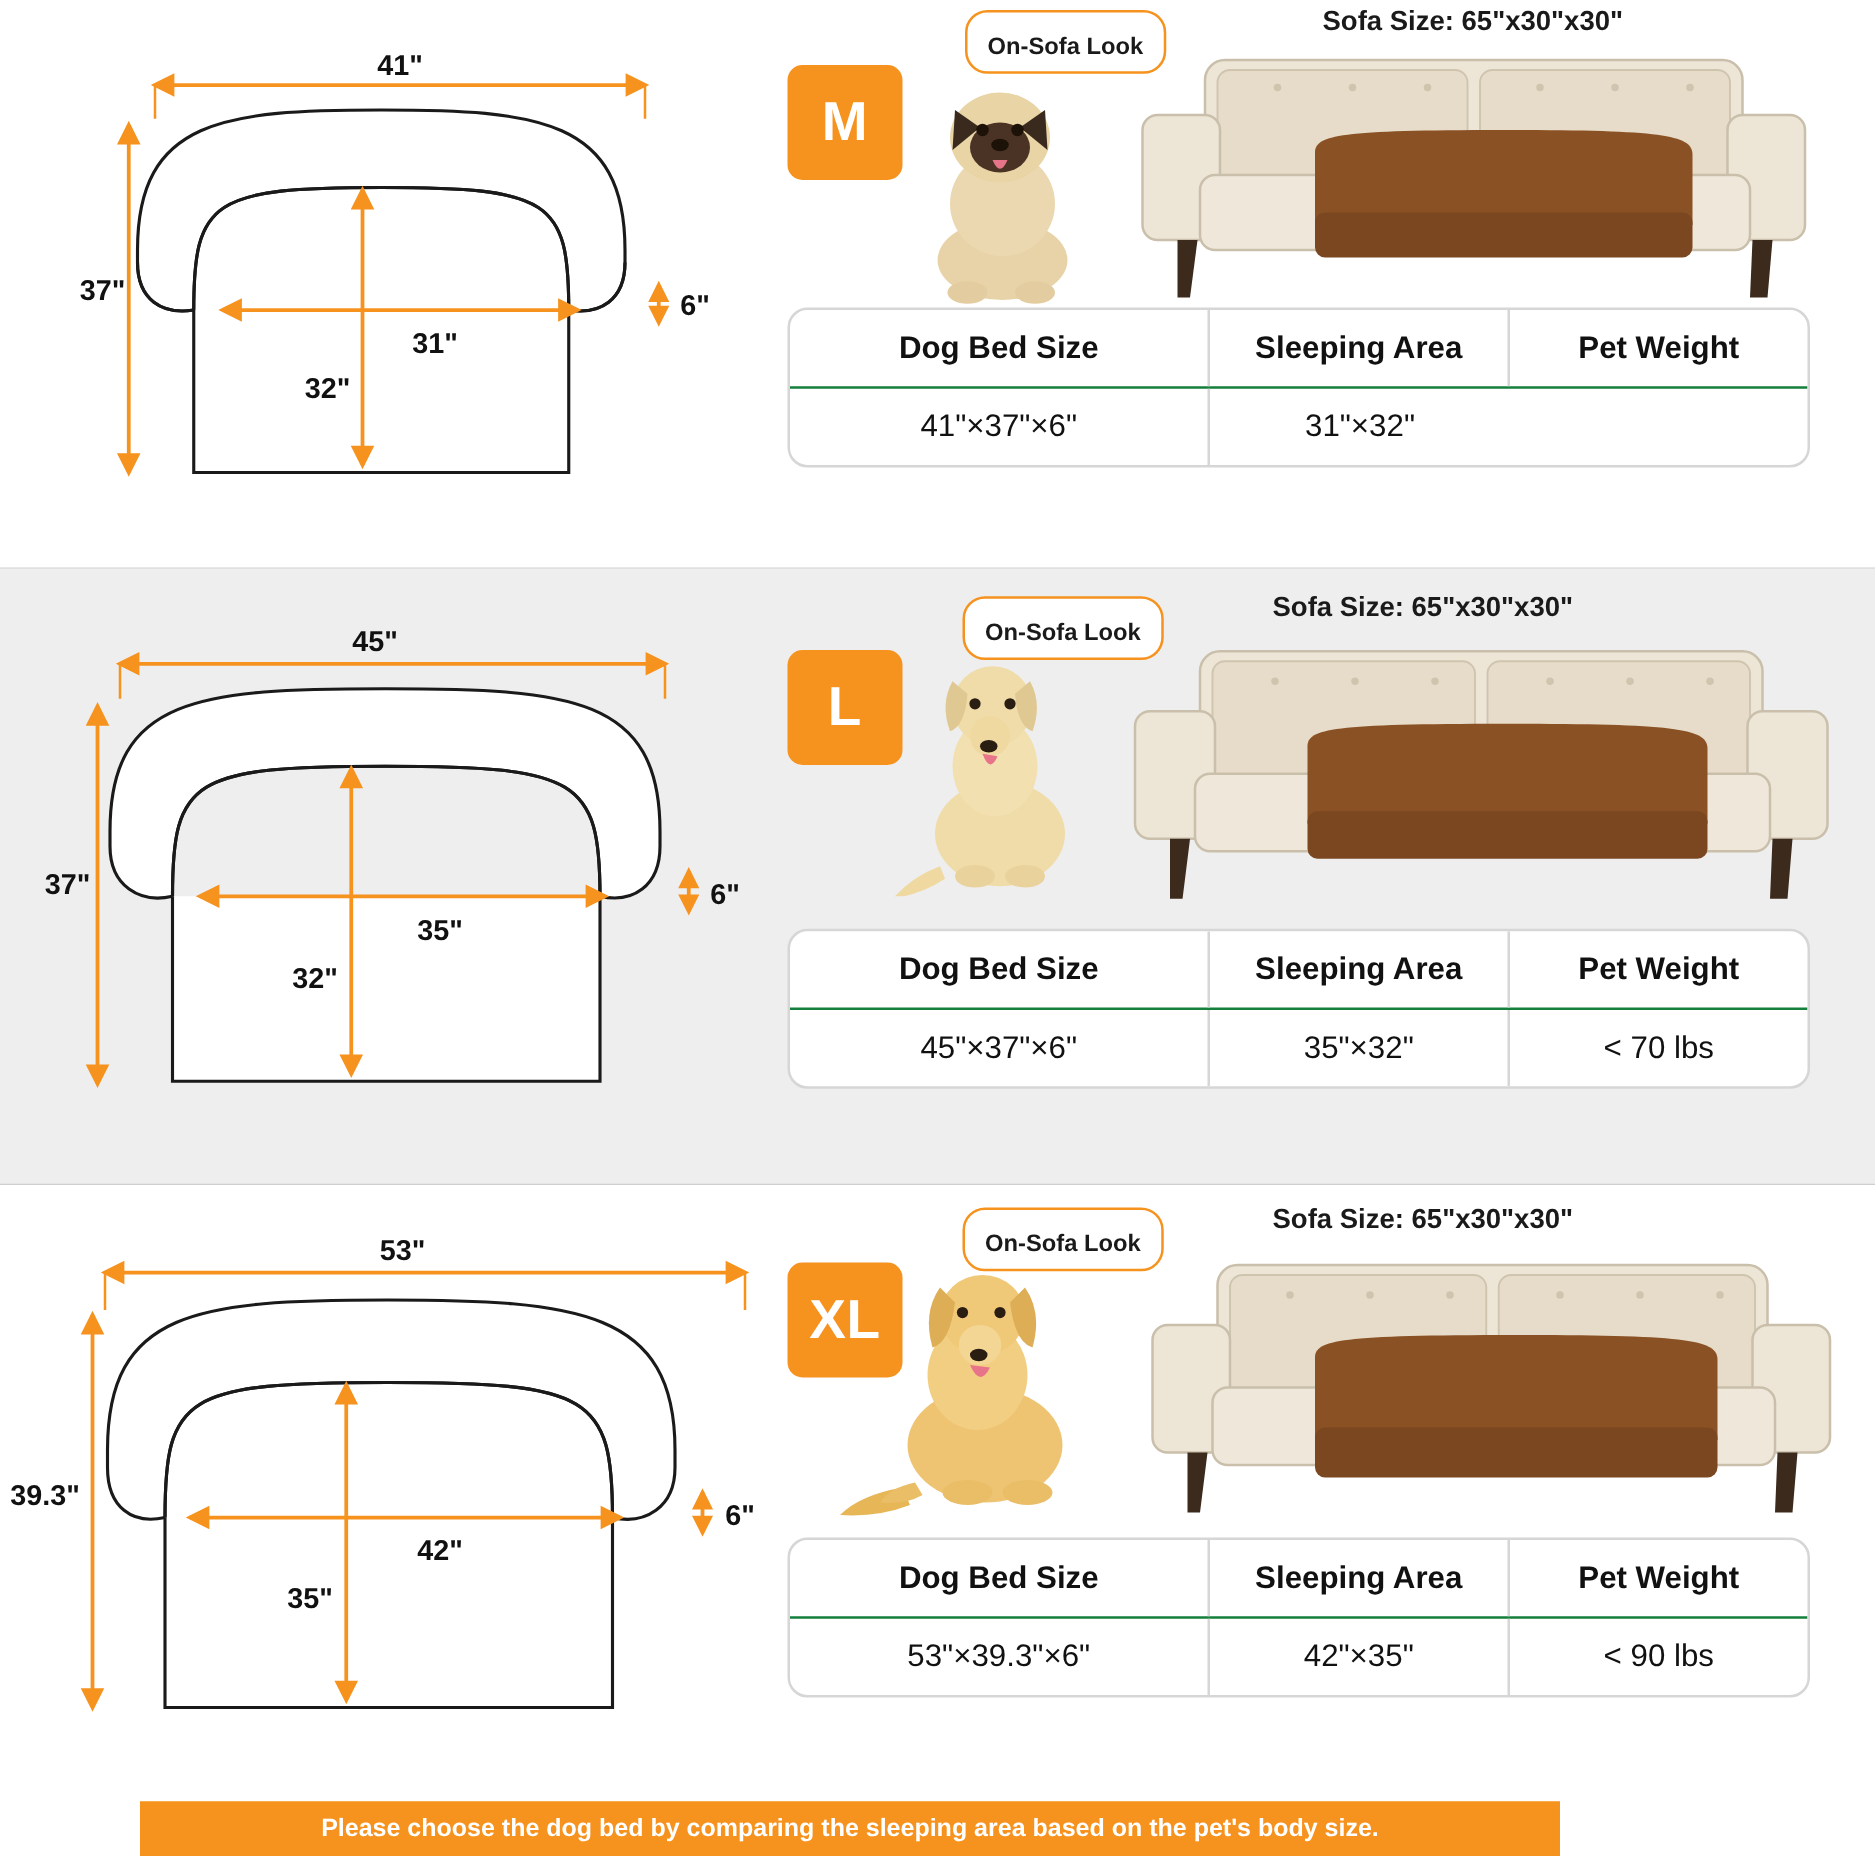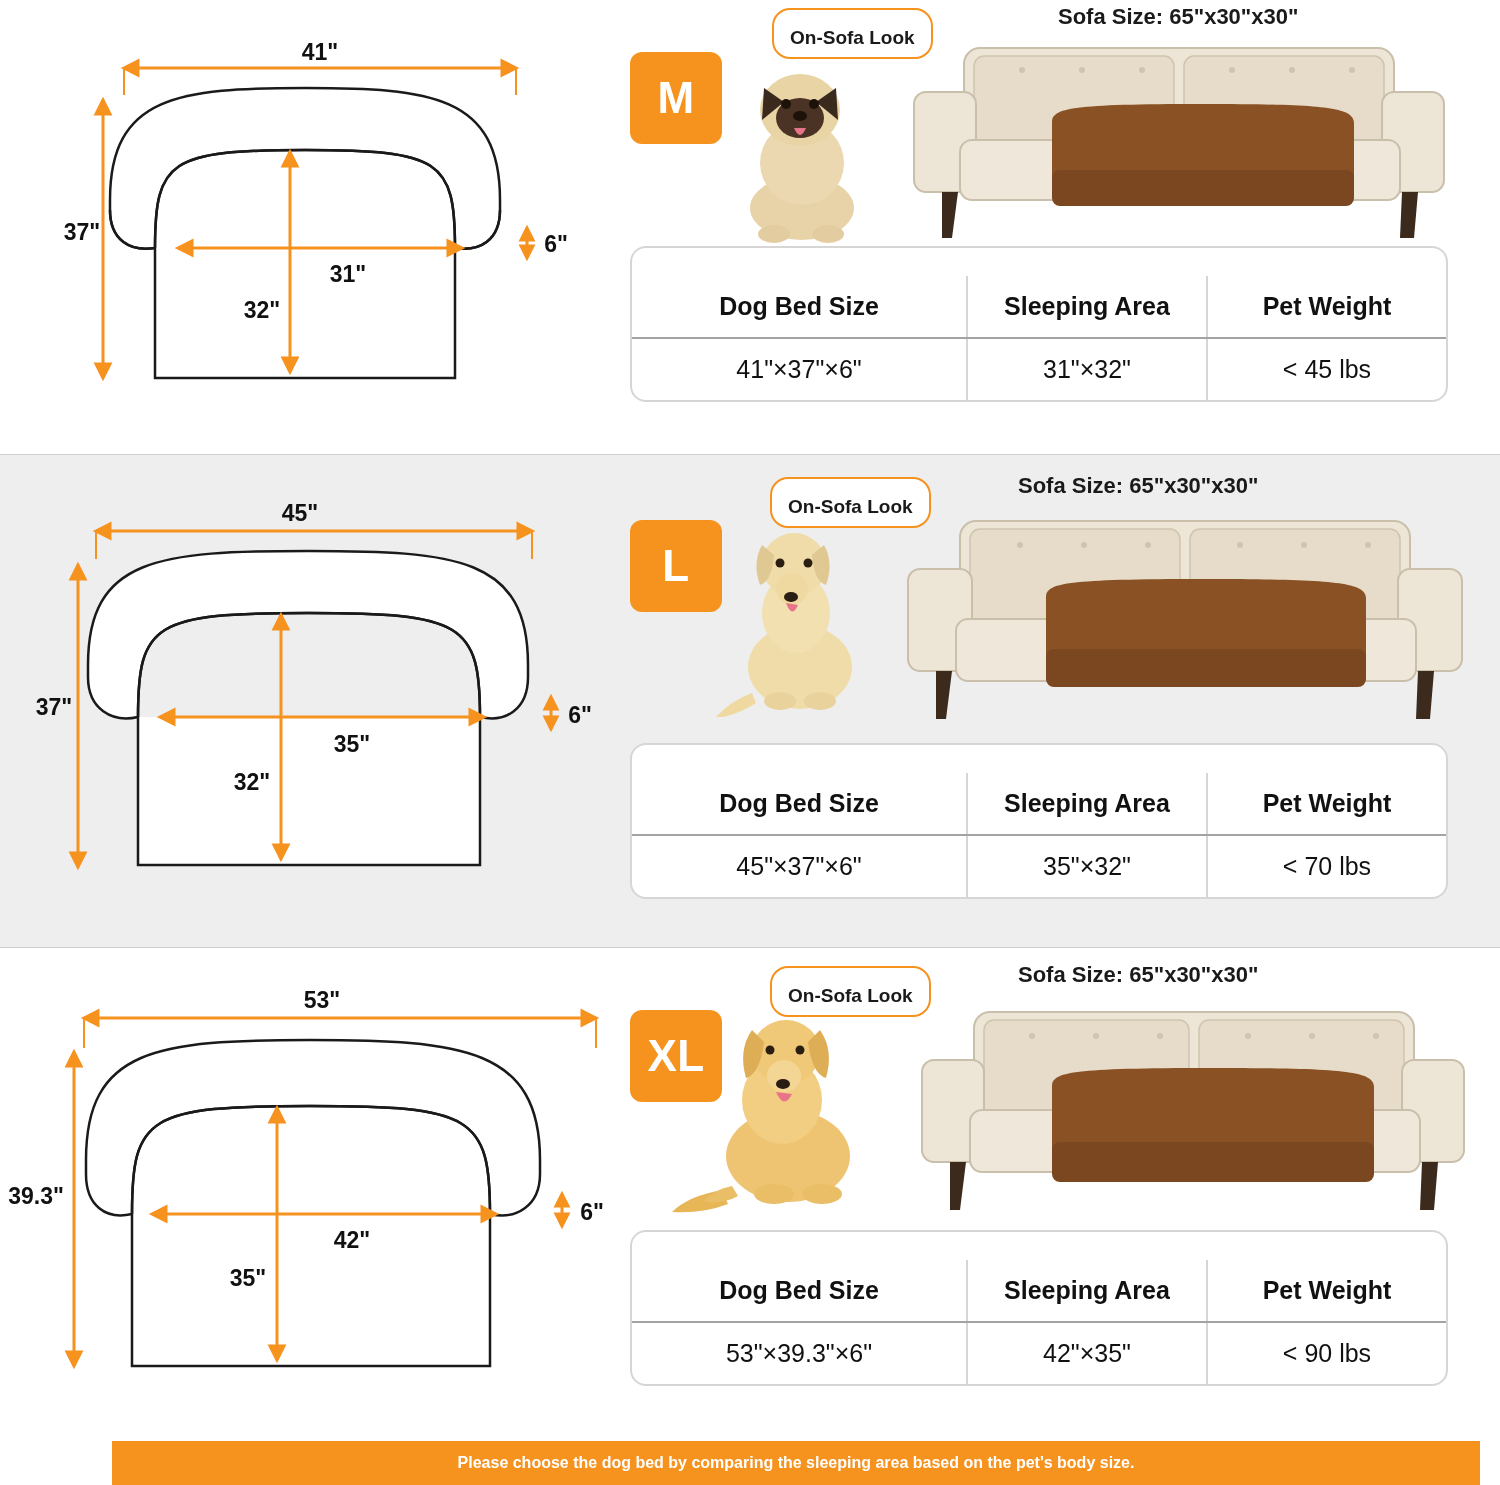--- a/index.html
+++ b/index.html
@@ -82,21 +82,21 @@
   
   .spec-table {
     position: absolute;
     border: 2px solid #d6d6d6;
     border-radius: 16px;
     background: #fff;
     overflow: hidden;
     width: 818px;
   }
   .spec-table .trow { display: flex; }
-  .spec-table .trow.head { border-bottom: 2px solid #a3a3a3; margin-top: 28px; }
+  .spec-table .trow.head { border-bottom: 2px solid #15803d; }
   .spec-table .cell {
     padding: 16px 4px;
     text-align: center;
     font-size: 25px;
     color: #111;
     border-right: 2px solid #d6d6d6;
     display: flex;
     align-items: center;
     justify-content: center;
   }
@@ -104,25 +104,25 @@
   .spec-table .c1 { flex: 0 0 336px; }
   .spec-table .c2 { flex: 0 0 240px; text-align: center; }
   .spec-table .c3 { flex: 1 1 auto; }
   .spec-table .trow.head .cell { font-weight: bold; }
 
   
   .footer-note {
     position: absolute;
     left: 112px;
     bottom: 0;
-    width: 1368px;
+    width: 1136px;
     height: 44px;
     background: #F6921E;
     color: #ffffff;
-    font-size: 16px;
+    font-size: 20px;
     font-weight: bold;
     display: flex;
     align-items: center;
     justify-content: center;
     text-align: center;
   }
   .footer-wrap {
     position: absolute;
     left: 0; bottom: 0; width: 1500px; height: 44px;
     background: #ffffff;
@@ -234,21 +234,20 @@
 
     <div class="spec-table" style="left:18px; top:246px;">
       <div class="trow head">
         <div class="cell c1">Dog Bed Size</div>
         <div class="cell c2">Sleeping Area</div>
         <div class="cell c3">Pet Weight</div>
       </div>
       <div class="trow">
         <div class="cell c1">41"×37"×6"</div>
         <div class="cell c2">31"×32"</div>
-        <div class="cell c3">&lt; 45 lbs</div>
       </div>
     </div>
   </div>
 </div>
 
 <div class="size-row r2 shaded">
 
   <div class="diagram-panel">
     <svg width="612" height="493" viewBox="0 0 612 493">
       <path d="M88 210 C88 102, 160 96, 308 96 C456 96, 528 102, 528 210

